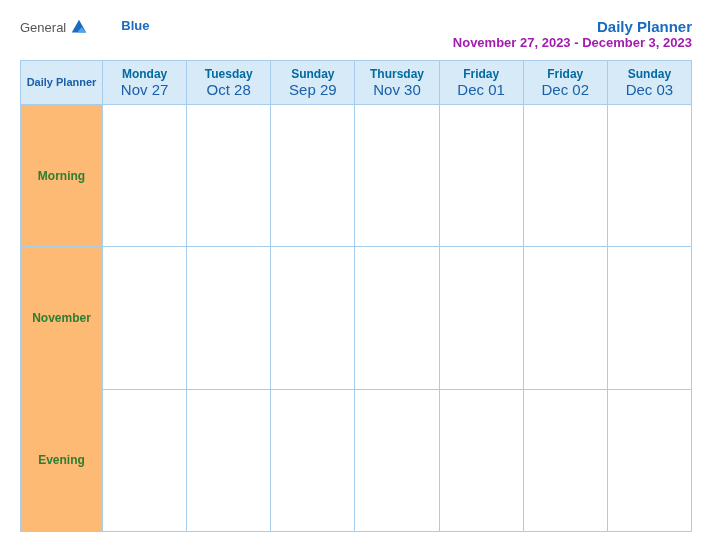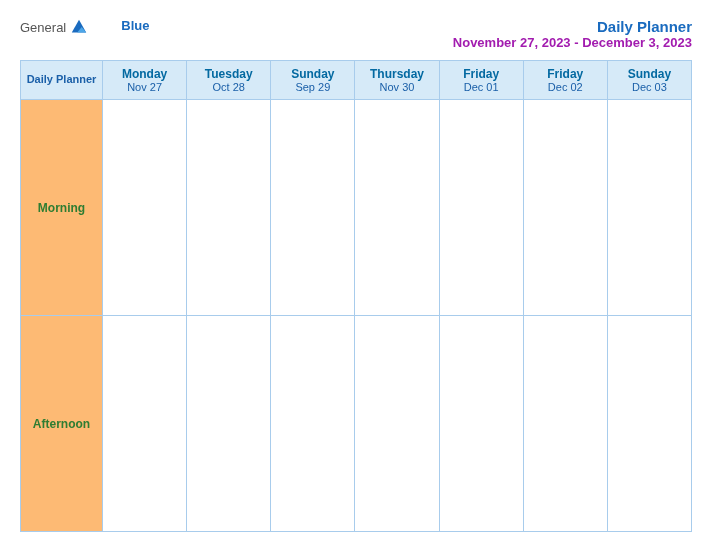--- a/index.html
+++ b/index.html
@@ -77,21 +77,21 @@
       padding: 6px 2px;
     }
     .header-row th .day-name {
       display: block;
       font-size: 12px;
       font-weight: bold;
       color: #0369a1;
     }
     .header-row th .day-date {
       display: block;
-      font-size: 11px;
+      font-size: 15px;
       font-weight: normal;
       color: #1a5fa8;
     }
     .header-row th.first-col {
       font-size: 11px;
       font-weight: bold;
       color: #1a5fa8;
       line-height: 1.4;
     }
     .time-col {
@@ -170,21 +170,31 @@
       <td class="time-col">Morning</td>
       <td class="content-cell"></td>
       <td class="content-cell"></td>
       <td class="content-cell"></td>
       <td class="content-cell"></td>
       <td class="content-cell"></td>
       <td class="content-cell"></td>
       <td class="content-cell"></td>
     </tr>
     <tr>
-      <td class="time-col">Afternoon</td>
+      <td class="time-col">November</td>
+      <td class="content-cell"></td>
+      <td class="content-cell"></td>
+      <td class="content-cell"></td>
+      <td class="content-cell"></td>
+      <td class="content-cell"></td>
+      <td class="content-cell"></td>
+      <td class="content-cell"></td>
+    </tr>
+    <tr>
+      <td class="time-col">Evening</td>
       <td class="content-cell"></td>
       <td class="content-cell"></td>
       <td class="content-cell"></td>
       <td class="content-cell"></td>
       <td class="content-cell"></td>
       <td class="content-cell"></td>
       <td class="content-cell"></td>
     </tr>
   </tbody>
 </table>

